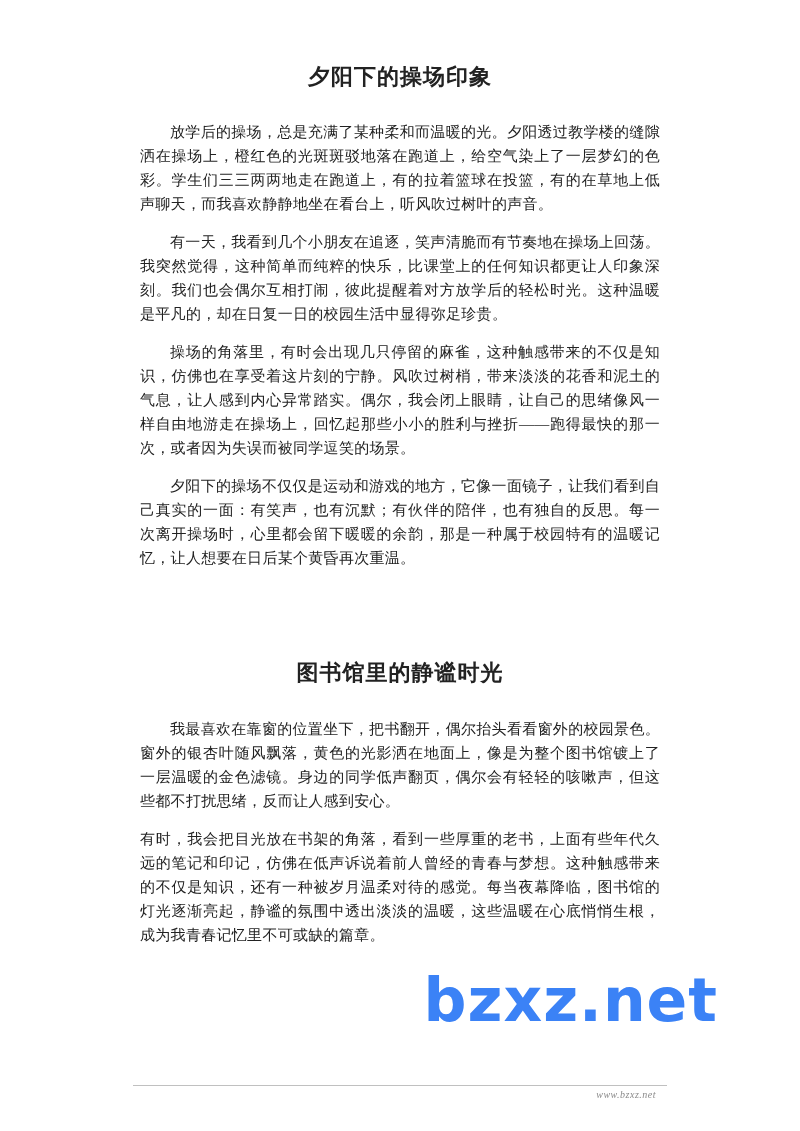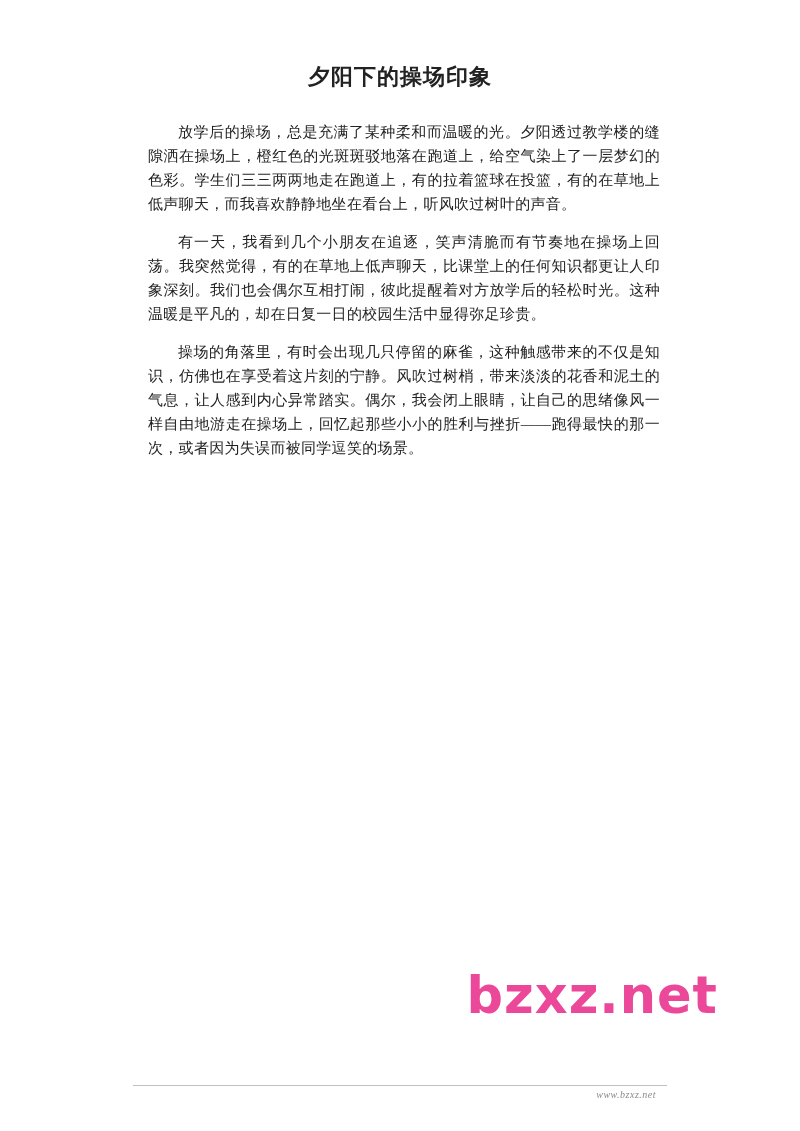--- a/index.html
+++ b/index.html
@@ -18,37 +18,37 @@
   .essay-title {
     margin: 0 0 30px 0;
     text-align: center;
     font-size: 22px;
     font-weight: bold;
     letter-spacing: 1px;
     line-height: 1.2;
   }
   .essay-second { margin-top: 90px; }
   .para {
-    margin: 0 0 14px 8px;
+    margin: 0 0 14px 0;
     font-size: 15px;
     line-height: 24px;
     text-align: justify;
     text-indent: 2em;
     letter-spacing: 0.3px;
   }
   .para.no-indent { text-indent: 0; }
   .watermark {
     position: absolute;
     right: 4px;
     top: 970px;
     font-family: "DejaVu Sans", "Liberation Sans", sans-serif;
     font-weight: bold;
-    font-size: 51px;
+    font-size: 60px;
     line-height: 1;
-    color: #ec4899;
+    color: #3b82f6;
     letter-spacing: 1px;
     user-select: none;
     pointer-events: none;
   }
   .footer-divider {
     position: absolute;
     left: 55px;
     right: 55px;
     top: 1085px;
     border-top: 1px solid #c0c0c0;
@@ -66,25 +66,29 @@
 </style>
 </head>
 <body>
 
 <div class="page">
   <div class="content">
 
     <article class="essay">
       <h1 class="essay-title">夕阳下的操场印象</h1>
       <p class="para">放学后的操场，总是充满了某种柔和而温暖的光。夕阳透过教学楼的缝隙洒在操场上，橙红色的光斑斑驳地落在跑道上，给空气染上了一层梦幻的色彩。学生们三三两两地走在跑道上，有的拉着篮球在投篮，有的在草地上低声聊天，而我喜欢静静地坐在看台上，听风吹过树叶的声音。</p>
-      <p class="para">有一天，我看到几个小朋友在追逐，笑声清脆而有节奏地在操场上回荡。我突然觉得，有的在草地上低声聊天，比课堂上的任何知识都更让人印象深刻。我们也会偶尔互相打闹，彼此提醒着对方放学后的轻松时光。这种温暖是平凡的，却在日复一日的校园生活中显得弥足珍贵。</p>
+      <p class="para">有一天，我看到几个小朋友在追逐，笑声清脆而有节奏地在操场上回荡。我突然觉得，这种简单而纯粹的快乐，比课堂上的任何知识都更让人印象深刻。我们也会偶尔互相打闹，彼此提醒着对方放学后的轻松时光。这种温暖是平凡的，却在日复一日的校园生活中显得弥足珍贵。</p>
       <p class="para">操场的角落里，有时会出现几只停留的麻雀，这种触感带来的不仅是知识，仿佛也在享受着这片刻的宁静。风吹过树梢，带来淡淡的花香和泥土的气息，让人感到内心异常踏实。偶尔，我会闭上眼睛，让自己的思绪像风一样自由地游走在操场上，回忆起那些小小的胜利与挫折——跑得最快的那一次，或者因为失误而被同学逗笑的场景。</p>
+      <p class="para">夕阳下的操场不仅仅是运动和游戏的地方，它像一面镜子，让我们看到自己真实的一面：有笑声，也有沉默；有伙伴的陪伴，也有独自的反思。每一次离开操场时，心里都会留下暖暖的余韵，那是一种属于校园特有的温暖记忆，让人想要在日后某个黄昏再次重温。</p>
     </article>
 
     <article class="essay essay-second">
+      <h1 class="essay-title">图书馆里的静谧时光</h1>
+      <p class="para">我最喜欢在靠窗的位置坐下，把书翻开，偶尔抬头看看窗外的校园景色。窗外的银杏叶随风飘落，黄色的光影洒在地面上，像是为整个图书馆镀上了一层温暖的金色滤镜。身边的同学低声翻页，偶尔会有轻轻的咳嗽声，但这些都不打扰思绪，反而让人感到安心。</p>
+      <p class="para no-indent">有时，我会把目光放在书架的角落，看到一些厚重的老书，上面有些年代久远的笔记和印记，仿佛在低声诉说着前人曾经的青春与梦想。这种触感带来的不仅是知识，还有一种被岁月温柔对待的感觉。每当夜幕降临，图书馆的灯光逐渐亮起，静谧的氛围中透出淡淡的温暖，这些温暖在心底悄悄生根，成为我青春记忆里不可或缺的篇章。</p>
     </article>
 
   </div>
 
   <div class="watermark">bzxz.net</div>
   <div class="footer-divider"></div>
   <div class="footer-url">www.bzxz.net</div>
 </div>
 
 </body></html>

